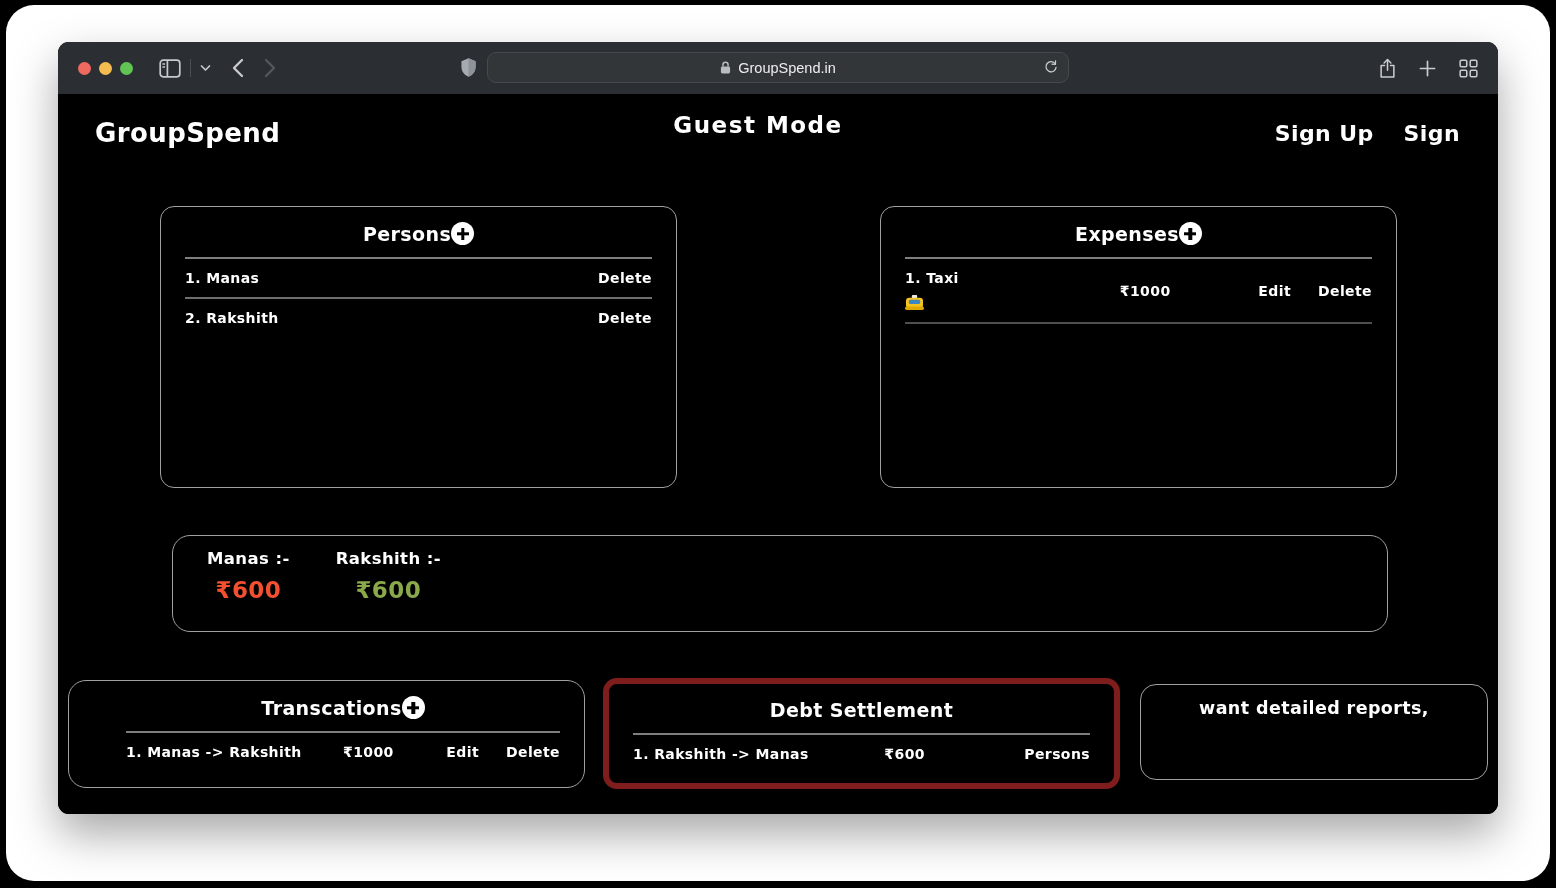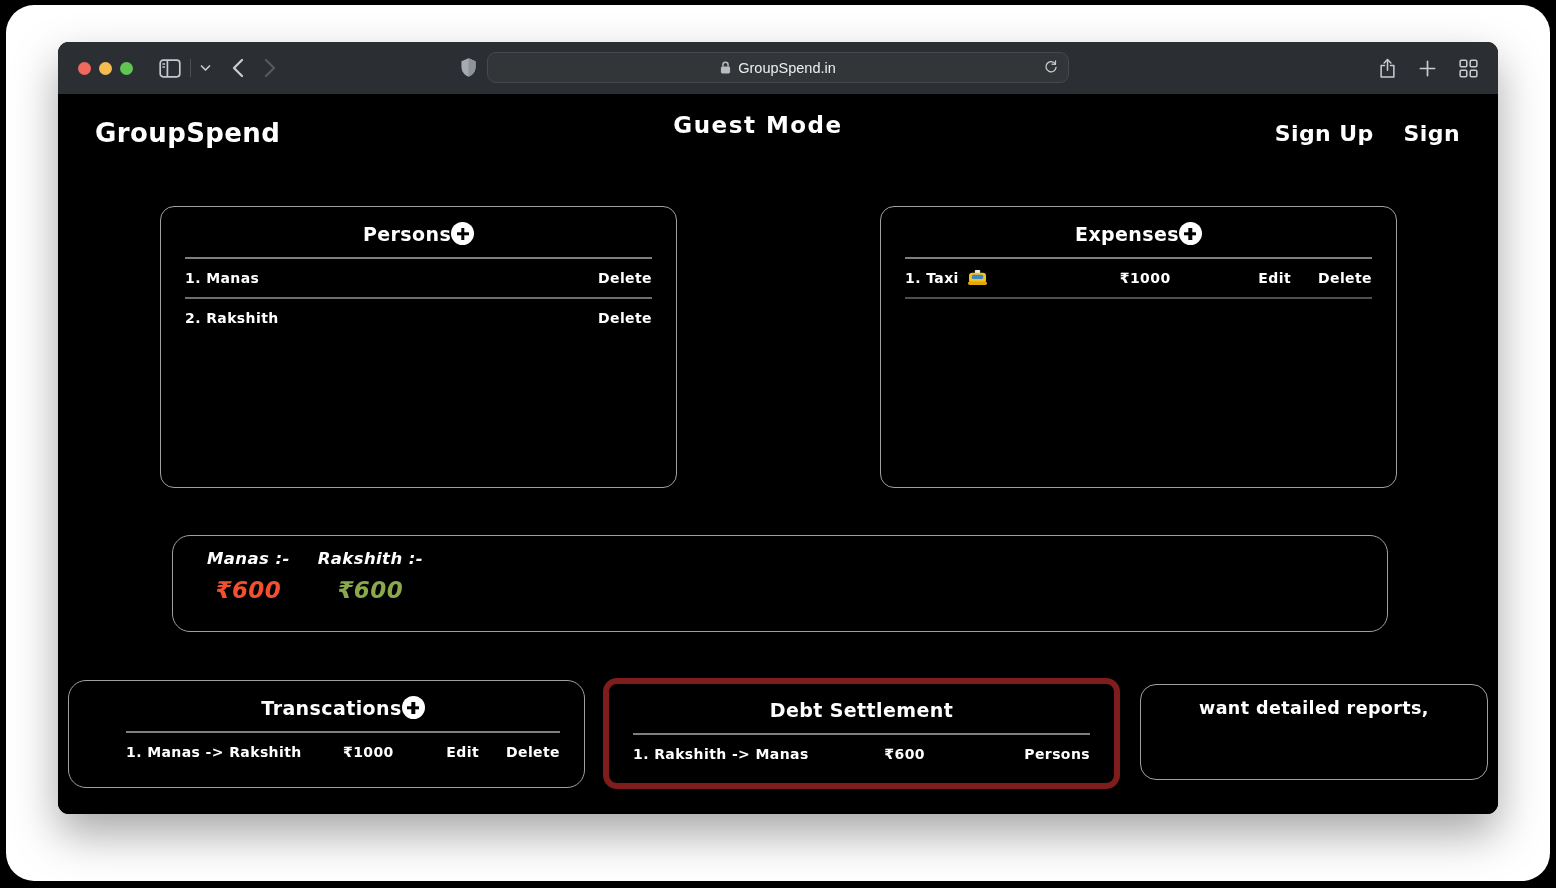--- a/index.html
+++ b/index.html
@@ -43,35 +43,35 @@
   .panel-title { font-size:19px; }
   .plus-btn { width:23px; height:23px; border-radius:50%; background:#fff; position:relative; flex:0 0 auto; cursor:pointer; }
   .plus-btn::before, .plus-btn::after { content:""; position:absolute; background:#000; left:50%; top:50%; }
   .plus-btn::before { width:12px; height:3.4px; transform:translate(-50%,-50%); }
   .plus-btn::after  { width:3.4px; height:12px; transform:translate(-50%,-50%); }
   .head-rule { height:2px; background:#7e7e7e; margin:3px 24px 0; }
   .row-rule { height:2px; background:#6e6e6e; margin:0 24px; }
   .row-rule.dim { background:#4f4f4f; }
   .row { display:flex; align-items:center; margin:0 24px; padding:11px 0; font-size:14px; }
   .row .grow { flex:1; }
-  .row .label-w { width:46%; display:flex; align-items:flex-start; gap:9px; }
+  .row .label-w { width:46%; display:flex; align-items:flex-start; gap:9px;flex-direction:column; }
   .row .label-w2 { width:50%; }
   .row .label-w3 { width:55%; }
   .row .amount { flex:1; }
   .row .actions { display:flex; gap:27px; }
   .action { cursor:pointer; }
 
   .panel-persons      { left:102px; top:112px; width:517px; height:282px; }
   .panel-expenses     { left:822px; top:112px; width:517px; height:282px; }
   .panel-balance      { left:114px; top:441px; width:1216px; height:97px; border-radius:18px; }
   .panel-transactions { left:10px;  top:586px; width:517px; height:108px; border-radius:18px;padding-left:33px; }
   .panel-debt         { left:545px; top:584px; width:517px; height:111px; border:6px solid #7f1d1d; }
   .panel-reports      { left:1082px; top:590px; width:348px; height:96px; border-radius:16px; }
 
-  .balance-wrap { display:flex; gap:28px; padding:13px 0 0 34px;font-style:italic; }
+  .balance-wrap { display:flex; gap:46px; padding:13px 0 0 34px; }
   .balance-block { text-align:center; }
   .balance-name { font-size:16.5px; }
   .balance-amt { font-size:23px; margin-top:9px; }
   .amt-neg { color:#f4502f; }
   .amt-pos { color:#8ba84b; }
 
   .reports-text { padding:13px 16px; font-size:17.5px;text-align:center; }
 
   svg { display:block; }
 </style>

